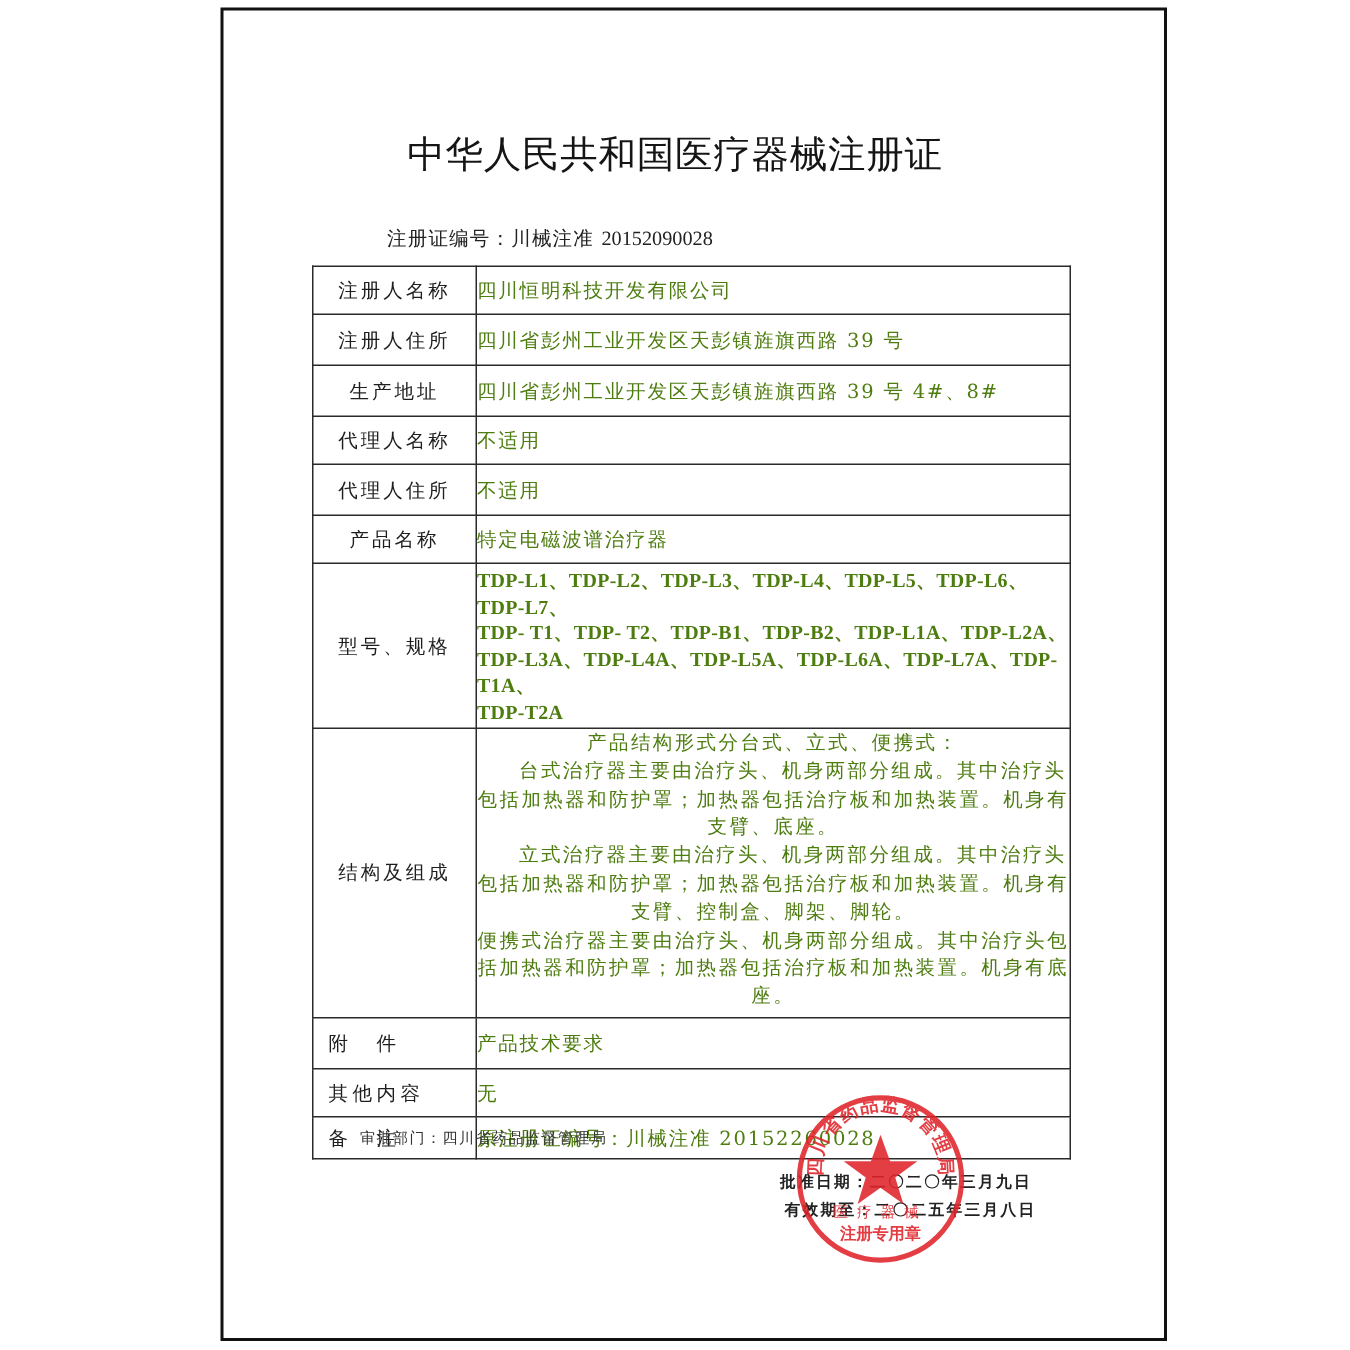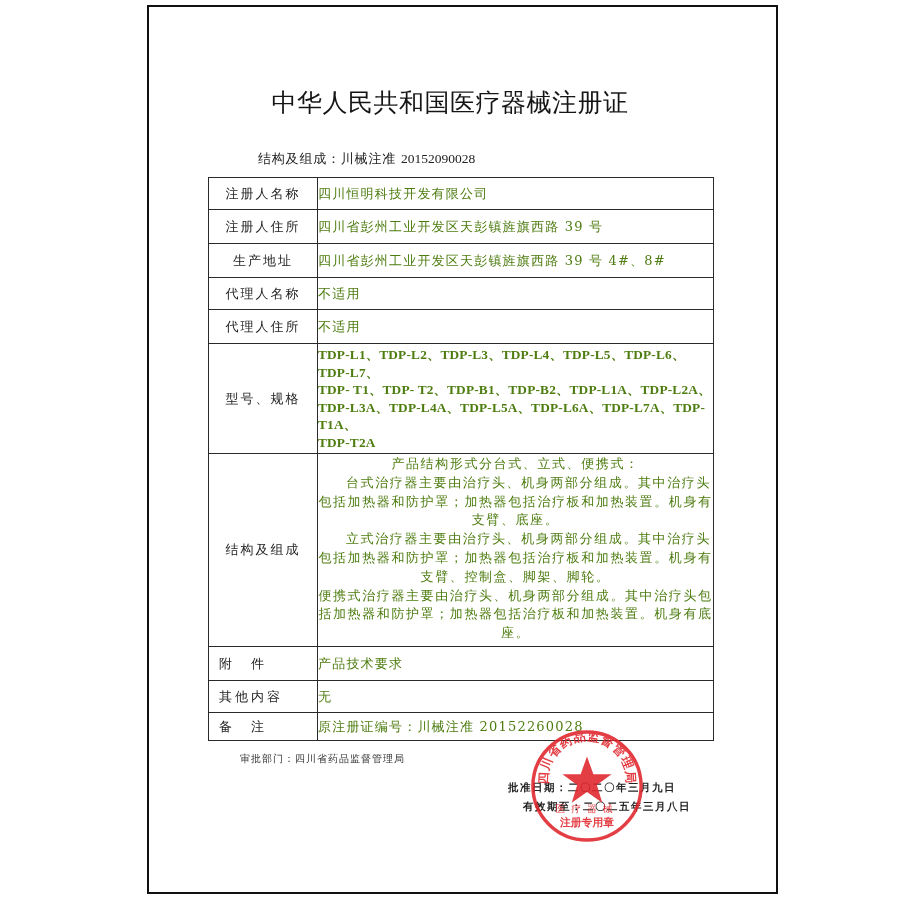--- a/index.html
+++ b/index.html
@@ -19,34 +19,34 @@
   td.label { width: 98px; text-align: center; letter-spacing: 2px; color: #1e1e1e; margin-left: 48px; }
   td.label.left { text-align: left; padding-left: 10px; letter-spacing: 3px; }
   td.value { padding-left: 8px; padding-right: 6px; letter-spacing: 1.2px; color: #4d7c0f; }
   td.value.mono { font-family: "Liberation Serif", serif; letter-spacing: 0.2px;
                   line-height: 17.5px; padding-top: 2px; padding-bottom: 2px; font-size: 13.3px; font-weight: bold; }
   td.value.struct { line-height: 18.8px; letter-spacing: 1.6px; padding-top: 1px; padding-bottom: 3px;
                     vertical-align: top; text-align: center; }
   .indent { text-indent: 2em; }
   .footer-dept { position: absolute; left: 240px; top: 752px; font-size: 10px; color: #333;
                  letter-spacing: 1px; font-family: "DejaVu Sans", sans-serif; }
-  .footer-date { position: absolute; left: 508px; font-size: 10.5px; color: #222;
+  .footer-date { position: absolute; left: 520px; font-size: 10.5px; color: #222;
                  letter-spacing: 1.5px; font-family: "DejaVu Sans", sans-serif; font-weight: bold; }
   .seal { position: absolute; left: 528px; top: 727px; width: 118px; height: 118px;
           opacity: 0.88; pointer-events: none; }
 </style>
 </head>
 <body>
 
 <div class="frame"></div>
 
 <div class="title">中华人民共和国医疗器械注册证</div>
 
 <div class="regno">
-  <span>结构及组成：</span><span>川械注准</span>
+  <span>注册证编号：</span><span>川械注准</span>
   <span class="num">20152090028</span>
 </div>
 
 <table class="cert">
   <tbody>
       <tr style="height:32px">
     <td class="label">注册人名称</td>
     <td class="value">四川恒明科技开发有限公司</td>
   </tr>
   <tr style="height:34px">
@@ -57,20 +57,24 @@
     <td class="label">生产地址</td>
     <td class="value">四川省彭州工业开发区天彭镇旌旗西路 39 号 4#、8#</td>
   </tr>
   <tr style="height:32px">
     <td class="label">代理人名称</td>
     <td class="value">不适用</td>
   </tr>
   <tr style="height:34px">
     <td class="label">代理人住所</td>
     <td class="value">不适用</td>
+  </tr>
+  <tr style="height:32px">
+    <td class="label">产品名称</td>
+    <td class="value">特定电磁波谱治疗器</td>
   </tr>
   <tr style="height:77px">
     <td class="label">型号、规格</td>
     <td class="value mono">
       <div>TDP-L1、TDP-L2、TDP-L3、TDP-L4、TDP-L5、TDP-L6、TDP-L7、</div>
       <div>TDP- T1、TDP- T2、TDP-B1、TDP-B2、TDP-L1A、TDP-L2A、</div>
       <div>TDP-L3A、TDP-L4A、TDP-L5A、TDP-L6A、TDP-L7A、TDP-T1A、</div>
       <div>TDP-T2A</div>
     </td>
   </tr>

